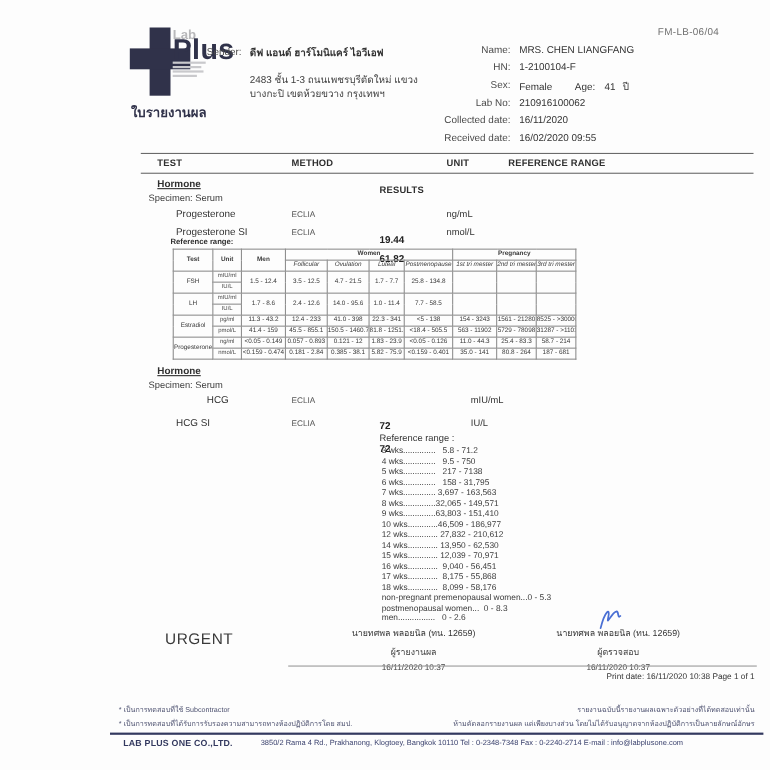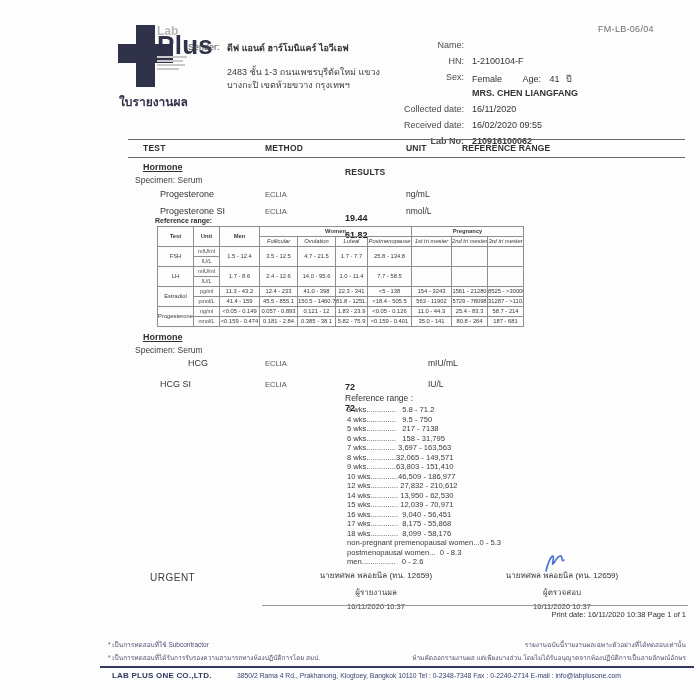--- a/index.html
+++ b/index.html
@@ -18,21 +18,21 @@
   .logo-plus { font-size:26px; color:#30324a; font-weight:bold; line-height:17px; letter-spacing:.3px; }
   .logo-fineline { height:2px; background:#c9c9cc; margin-top:2px; }
   .report-title { font-size:12px; font-weight:bold; color:#30324a; }
   .sender-label { font-size:9px; color:#4a4a4a; }
   .sender-name { font-size:9px; font-weight:bold; color:#333; }
   .addr { font-size:9px; color:#3d3d3d; line-height:13px; }
 
   .p-row { position:absolute; width:330px; left:352px; font-size:9px; }
   .p-label { position:absolute; right:218px; width:120px; text-align:right; color:#4a4a4a; }
   .p-value { position:absolute; left:120px; color:#333; }
-  .bold { font-weight:bold;margin-top:48px; }
+  .bold { font-weight:normal; }
 
   
   .col-test   { position:absolute; left:143px; }
   .col-test2  { position:absolute; left:160px; }
   .col-method { position:absolute; left:265px; }
   .col-result { position:absolute; left:345px;margin-top:24px; }
   .col-unit   { position:absolute; left:406px; }
   .col-ref    { position:absolute; left:462px; }
   .hdr-lbl { font-size:8.5px; font-weight:bold; color:#2f2f2f; letter-spacing:.2px; }
   .sec-title { font-size:9px; font-weight:bold; text-decoration:underline; color:#2f2f2f; }
@@ -53,21 +53,21 @@
   table.reft th.sub { font-style:italic; font-weight:normal; }
   table.reft td.c-test { font-weight:normal; }
   table.reft td.c-unit { font-size:5.4px; color:#4a4a4a; }
 
   
   .hcg-ref-title { font-size:8.5px; color:#333; }
   .hcg-lines { position:absolute; left:347px; top:405px; font-size:7.6px; color:#3a3a3a; }
   .hcg-lines div { height:9.5px; line-height:9.5px; white-space:pre; }
 
   
-  .urgent { font-size:10px; color:#3a3a3a; letter-spacing:.5px; }
+  .urgent { font-size:14px; color:#3a3a3a; letter-spacing:.5px; }
   .signer { position:absolute; width:200px; text-align:center; }
   .signer .name { font-size:8px; color:#333; }
   .signer .role { font-size:8px; color:#3d3d3d; margin-top:4px; }
   .signer .date { font-size:7.5px; color:#3d3d3d; margin-top:3px; }
   .print-line { font-size:7.5px; color:#333; }
   .note { font-size:6.5px; color:#4b4f6e; }
   .navy-rule { position:absolute; height:2px; background:#33395f; }
   .company { font-size:8px; font-weight:bold; color:#33395f; letter-spacing:.2px; }
   .company-addr { font-size:6.8px; color:#3c436f; }
   .sig-svg { position:absolute; }

